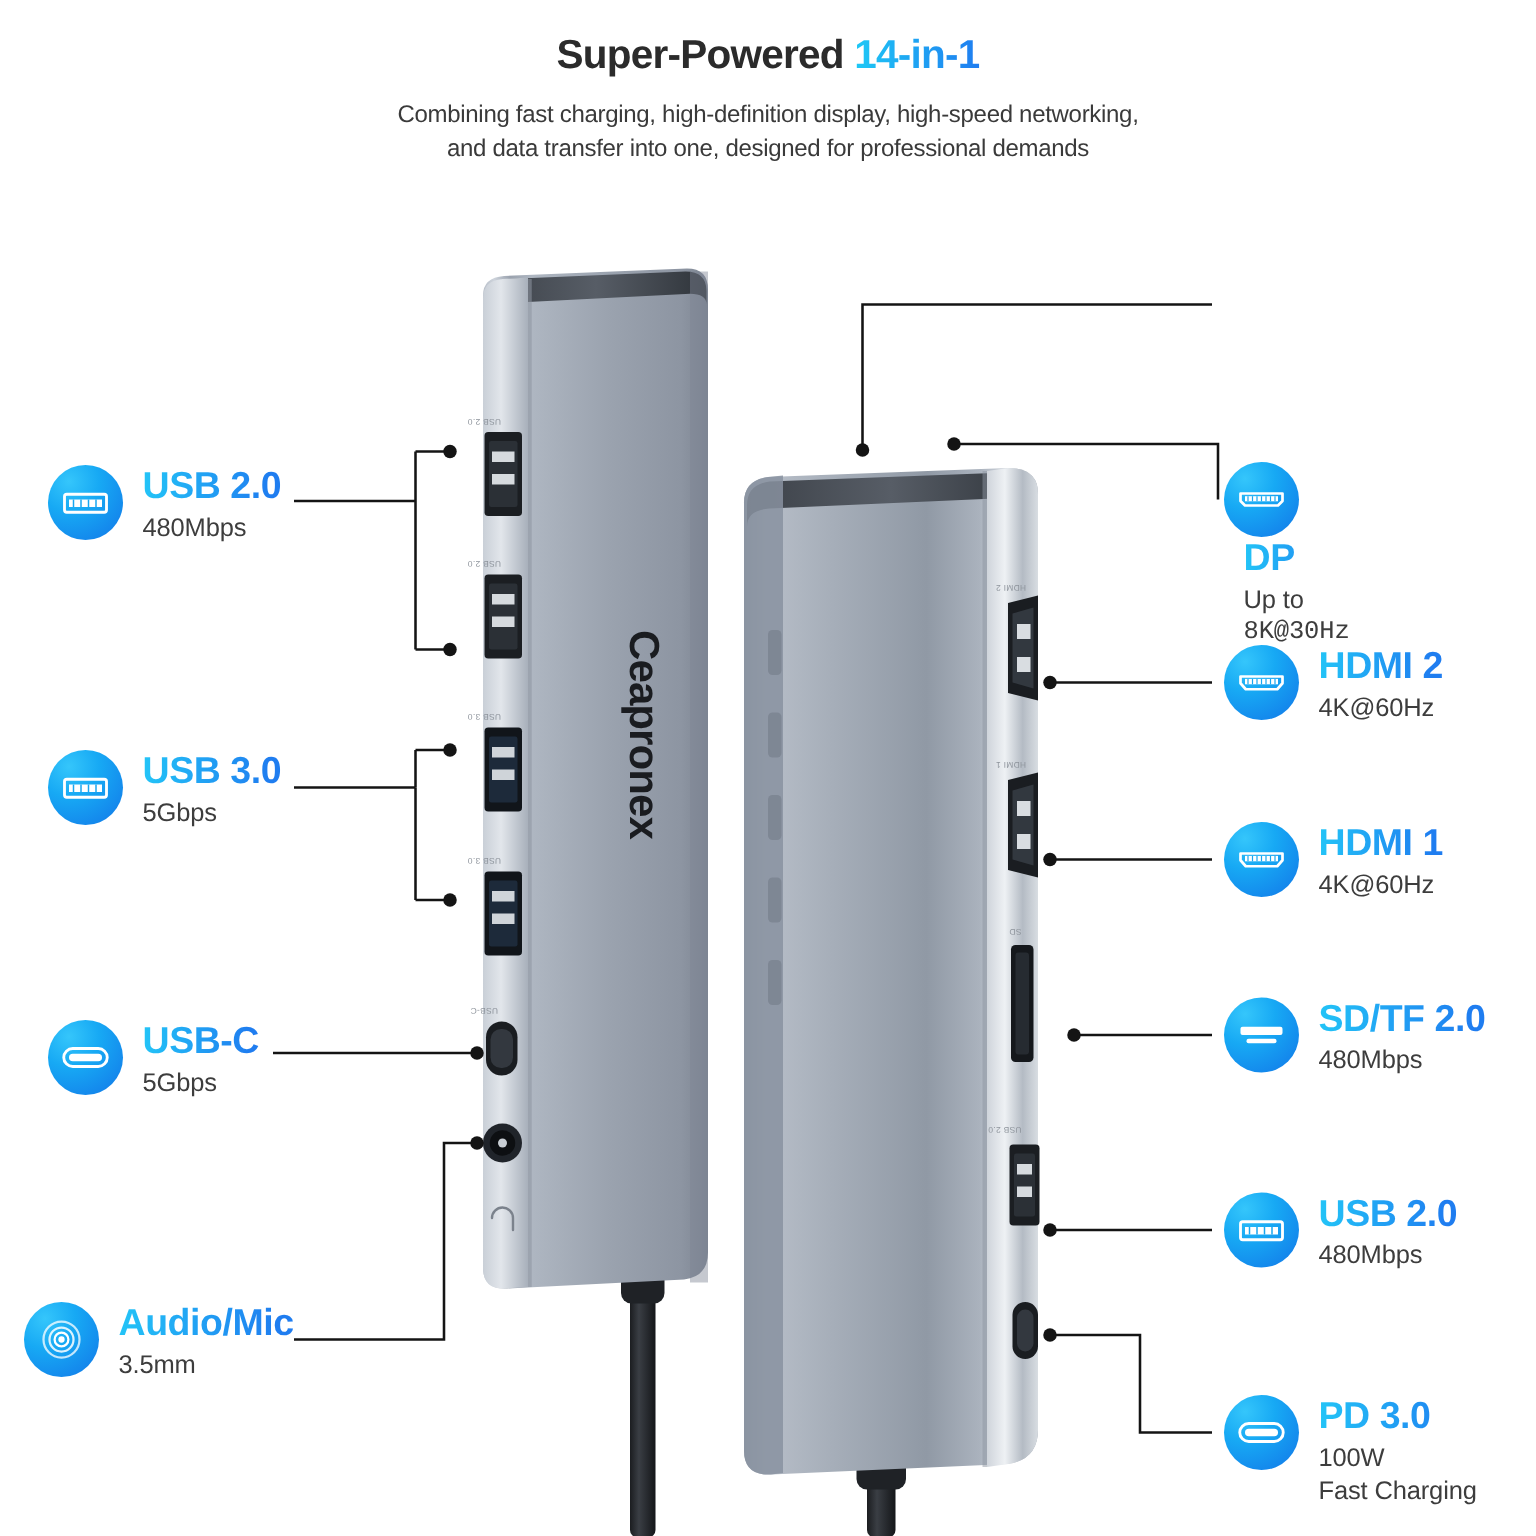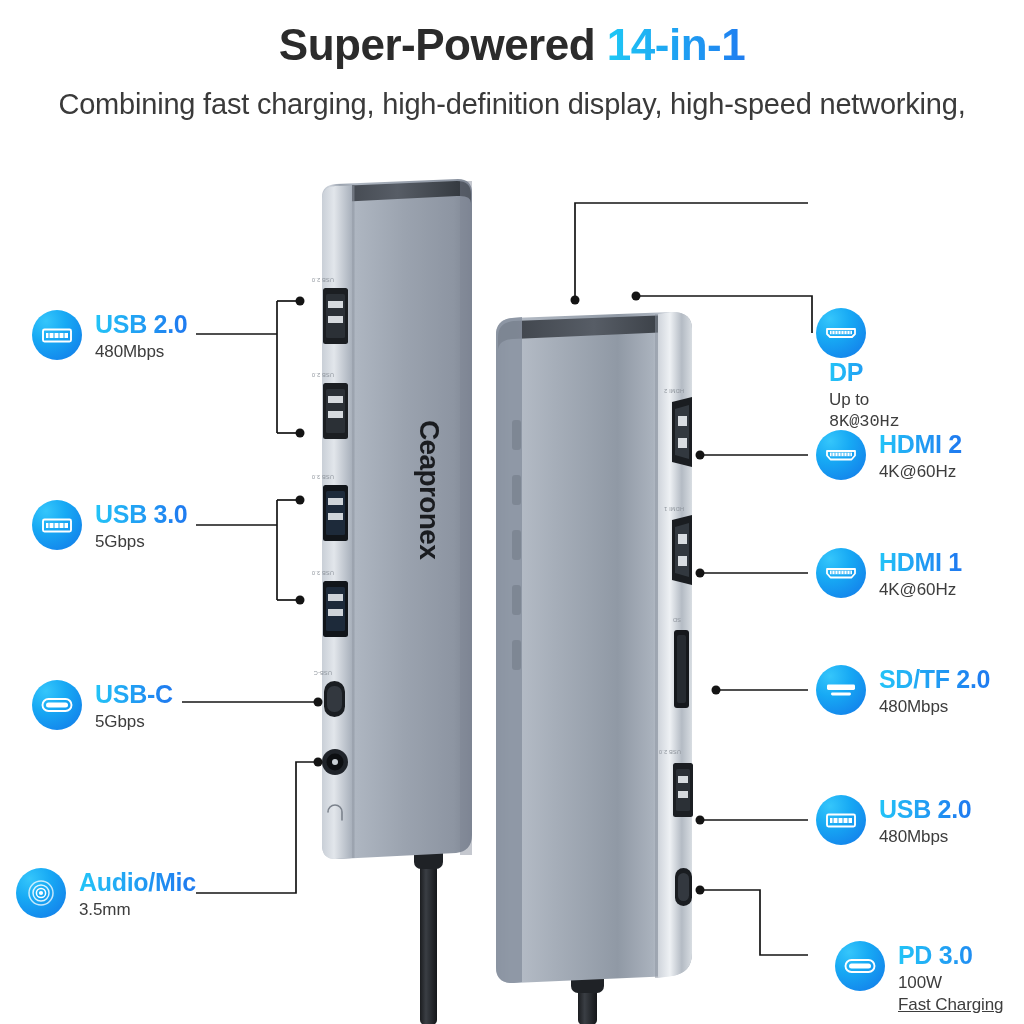--- a/index.html
+++ b/index.html
@@ -7,29 +7,29 @@
     width:1024px;height:1024px;position:relative;overflow:hidden;
     background:#ffffff;
     font-family:"Liberation Sans","DejaVu Sans",sans-serif;
     -webkit-font-smoothing:antialiased;
   }
   .stage{position:absolute;inset:0;}
 
   
   .header{position:absolute;left:0;top:0;width:1024px;text-align:center;}
   .title{
-    font-size:44px;font-weight:bold;letter-spacing:-0.5px;
+    font-size:27px;font-weight:bold;letter-spacing:-0.5px;
     color:#2b2b2b;margin-top:22px;line-height:1.05;white-space:nowrap;
   }
   .title .hl{
     background:linear-gradient(90deg,#1ec8f5 0%,#1f7df0 100%);
     -webkit-background-clip:text;background-clip:text;color:transparent;
   }
   .subtitle{
-    margin-top:16px;font-size:29px;color:#3a3a3a;line-height:1.42;
+    margin-top:16px;font-size:16px;color:#3a3a3a;line-height:1.42;
     font-weight:400;letter-spacing:-0.2px;
   }
   .subtitle .l2{display:block;}
 
   
   .callout{position:absolute;display:flex;align-items:flex-start;}
   .callout.left{flex-direction:row;}
   .ico{
     width:50px;height:50px;border-radius:50%;flex:0 0 50px;
     background:radial-gradient(circle at 28% 22%,#35c6fb 0%,#17a9f4 38%,#1276e8 100%);
@@ -68,20 +68,21 @@
 </style>
 </head>
 <body>
 
 <div class="stage">
 
   <div class="header">
     <div class="title"><span>Super-Powered </span><span class="hl">14-in-1</span></div>
     <div class="subtitle">
       <span>Combining fast charging, high-definition display, high-speed networking,</span>
+      <span class="l2">and data transfer into one, designed for professional demands</span>
     </div>
   </div>
 
   <div class="device" style="left:300px;top:175px;width:420px;height:850px;">
     <svg width="420" height="850" viewBox="0 0 420 850">
       <defs>
 
         <linearGradient id="rearBody" x1="0" y1="0" x2="1" y2="0">
           <stop offset="0" stop-color="#b9c0ca"></stop>
           <stop offset="0.05" stop-color="#cdd3db"></stop>
@@ -444,27 +445,27 @@
             <line x1="32" y1="23" x2="32" y2="28"></line>
           </g>
       </svg>
     </div>
     <div class="ctext">
       <div class="cname">USB 2.0</div>
       <div class="cspec">480Mbps</div>
     </div>
   </div>
 
-  <div class="callout" style="left:835px;top:930px;margin-top:11px;">
+  <div class="callout" style="left:816px;top:930px;">
     <div class="ico">
       <svg viewBox="0 0 50 50">
         <rect x="10.5" y="19" width="29" height="12" rx="6" fill="none" stroke="#ffffff" stroke-width="1.9"></rect>
         <rect x="14" y="22.5" width="22" height="5" rx="2.5" fill="#ffffff"></rect>
       </svg>
     </div>
     <div class="ctext">
       <div class="cname">PD 3.0</div>
       <div class="cspec">100W</div>
-      <div class="cspec" style="margin-top:0;text-decoration:underline;">Fast Charging</div>
+      <div class="cspec" style="margin-top:0;">Fast Charging</div>
     </div>
   </div>
 
 </div>
 
 </body></html>

